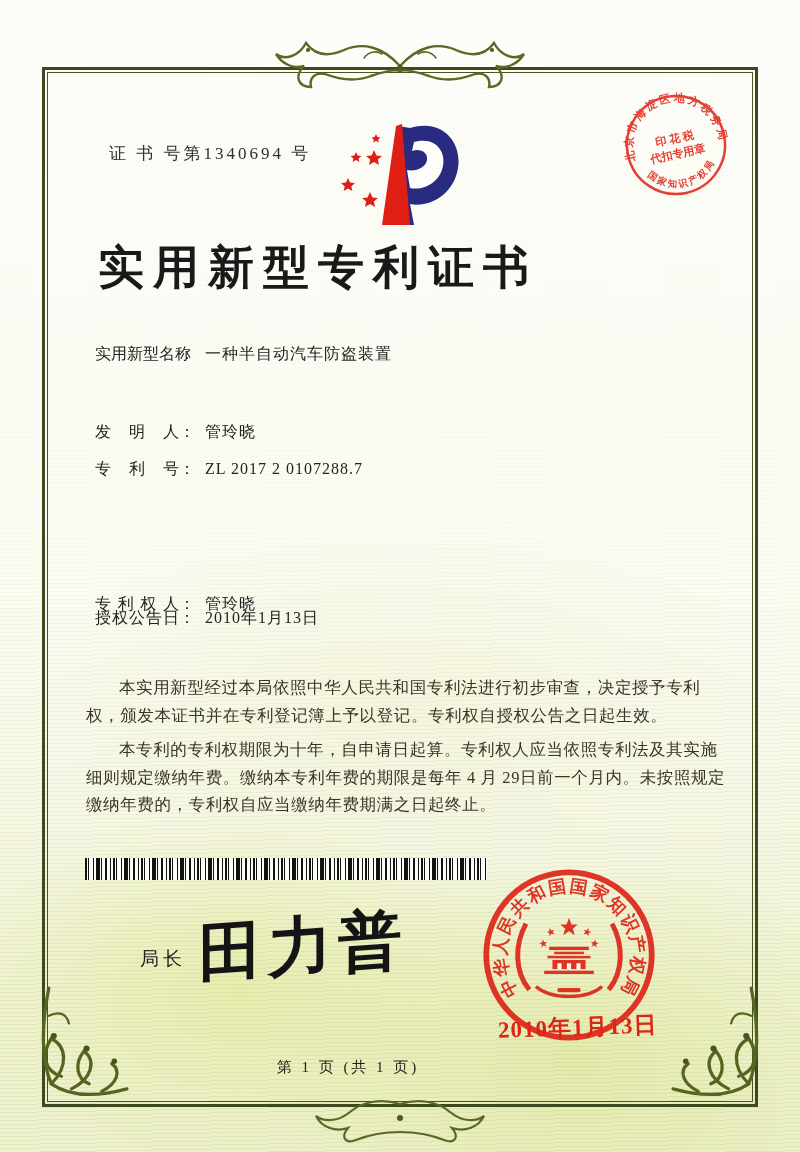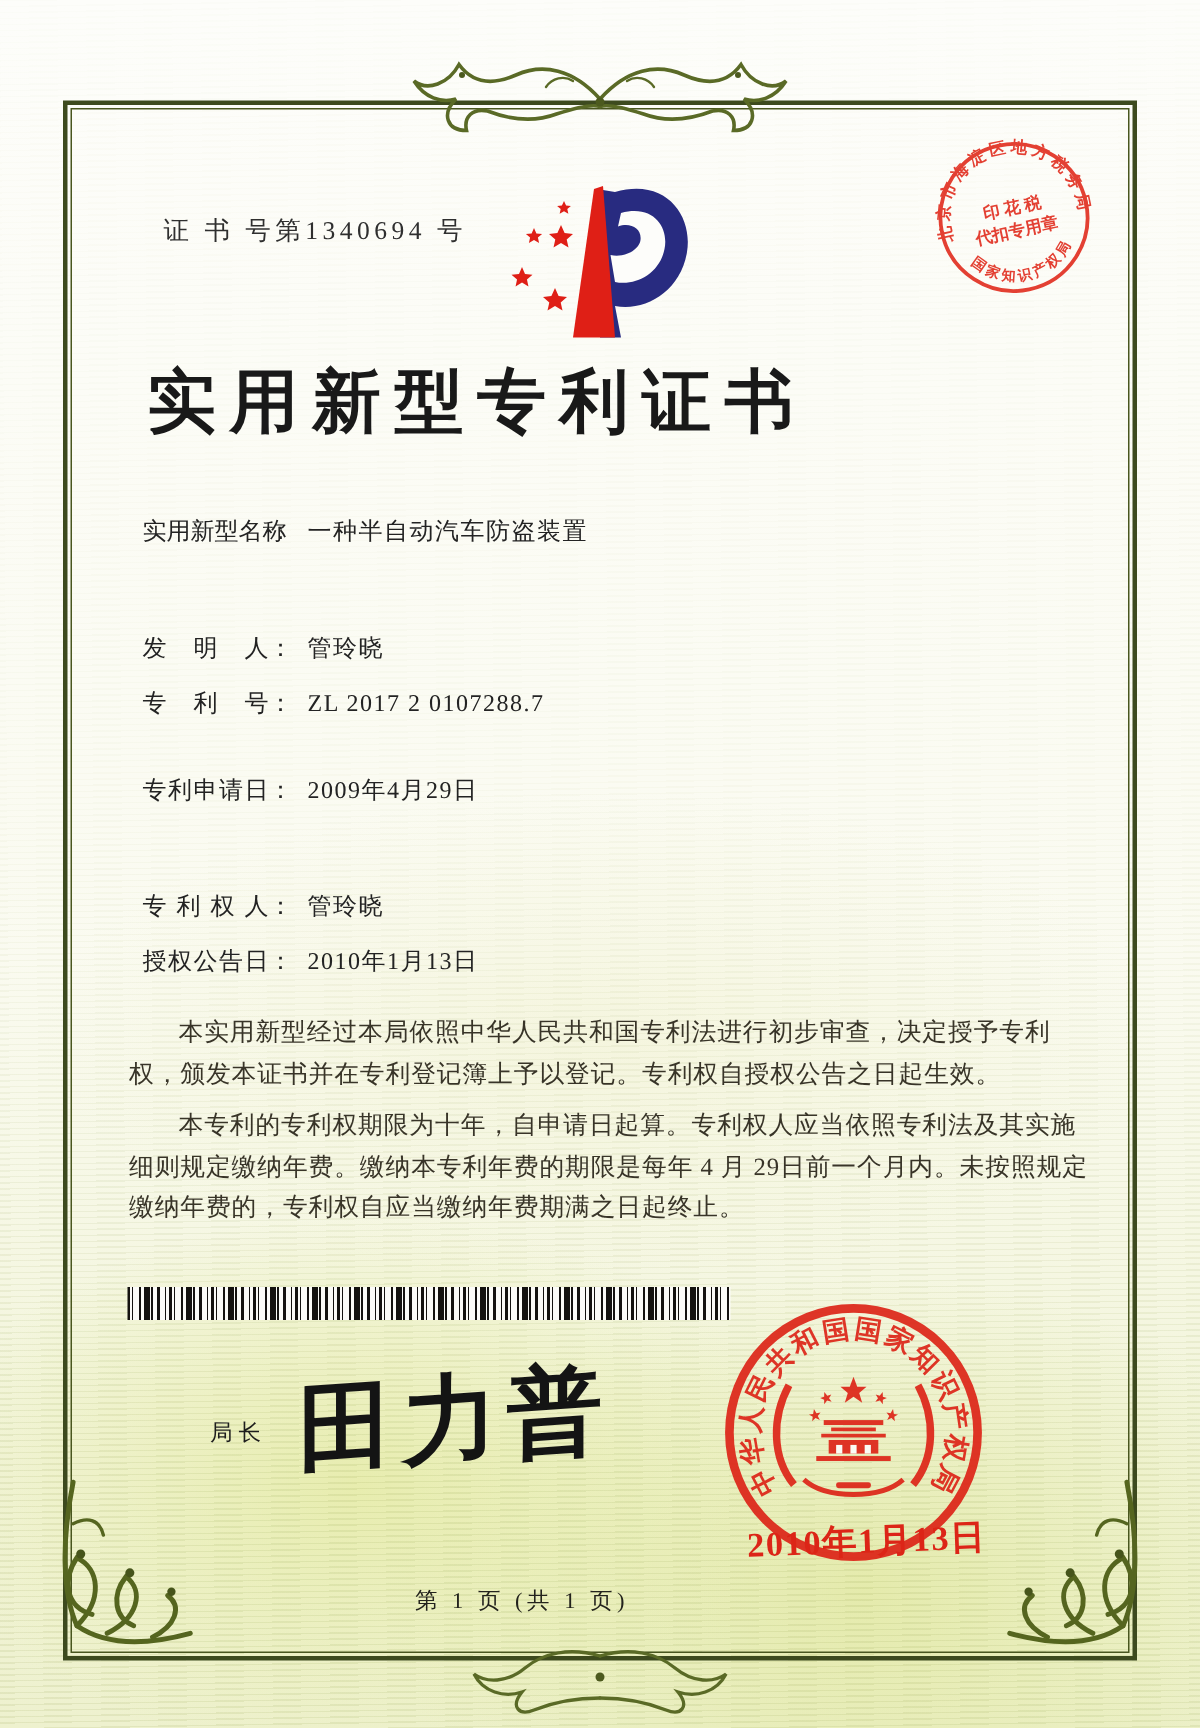--- a/index.html
+++ b/index.html
@@ -33,21 +33,21 @@
   .f-value{letter-spacing:1px;}
   
   .body-text{left:86px;top:664px;width:644px;color:#383428;margin-top:10px;}
   .body-text p{margin:0 0 7px 0;font-size:16.5px;line-height:27.5px;text-indent:2em;letter-spacing:.6px;}
   
   .barcode{left:85px;top:858px;width:402px;height:22px;background:
     repeating-linear-gradient(90deg,#141210 0 2px,#fbfbf8 2px 3px,#141210 3px 4px,#fbfbf8 4px 8px,
       #141210 8px 9px,#fbfbf8 9px 11px,#141210 11px 15px,#fbfbf8 15px 16px,#141210 16px 17px,
       #fbfbf8 17px 20px,#141210 20px 22px,#fbfbf8 22px 25px,#141210 25px 26px,#fbfbf8 26px 28px);}
   
-  .sig-title{left:140px;top:946px;font-size:15px;letter-spacing:4px;color:#1d1d1d;}
+  .sig-title{left:140px;top:946px;font-size:19px;letter-spacing:4px;color:#1d1d1d;}
   .sig-name{left:198px;top:903px;font-size:64px;color:#141414;font-weight:bold;
     transform:rotate(-4deg) skewX(-4deg);letter-spacing:6px;}
   
   .tax-stamp{left:620px;top:89px;}
   .seal{left:478px;top:864px;}
   .seal-date{left:498px;top:1012px;font-size:23px;font-weight:bold;color:#dc2517;
     letter-spacing:1px;transform:rotate(-2deg);}
   
   .footer{left:0;top:1058px;width:696px;text-align:center;font-size:15px;
     letter-spacing:3px;color:#23231d;}
@@ -167,27 +167,24 @@
 
   <div class="abs field" style="top:344px;">
     <span class="f-label">实用新型名称</span><span class="f-colon">：</span><span class="f-value">一种半自动汽车防盗装置</span>
   </div>
   <div class="abs field" style="top:422px;">
     <span class="f-label">发明人</span><span class="f-colon">：</span><span class="f-value">管玲晓</span>
   </div>
   <div class="abs field" style="top:459px;">
     <span class="f-label">专利号</span><span class="f-colon">：</span><span class="f-value">ZL 2017 2 0107288.7</span>
   </div>
-  <div class="abs field" style="top:517px;">
-    <span class="f-label">专利申请日</span><span class="f-colon">：</span><span class="f-value">2009年4月29日</span>
-  </div>
   <div class="abs field" style="top:594px;">
     <span class="f-label">专利权人</span><span class="f-colon">：</span><span class="f-value">管玲晓</span>
   </div>
-  <div class="abs field" style="top:631px;">
+  <div class="abs field" style="top:608px;">
     <span class="f-label">授权公告日</span><span class="f-colon">：</span><span class="f-value">2010年1月13日</span>
   </div>
 
   <div class="abs body-text">
     <p>本实用新型经过本局依照中华人民共和国专利法进行初步审查，决定授予专利权，颁发本证书并在专利登记簿上予以登记。专利权自授权公告之日起生效。</p>
     <p>本专利的专利权期限为十年，自申请日起算。专利权人应当依照专利法及其实施细则规定缴纳年费。缴纳本专利年费的期限是每年 4 月 29日前一个月内。未按照规定缴纳年费的，专利权自应当缴纳年费期满之日起终止。</p>
   </div>
 
   <div class="abs barcode"></div>
 

